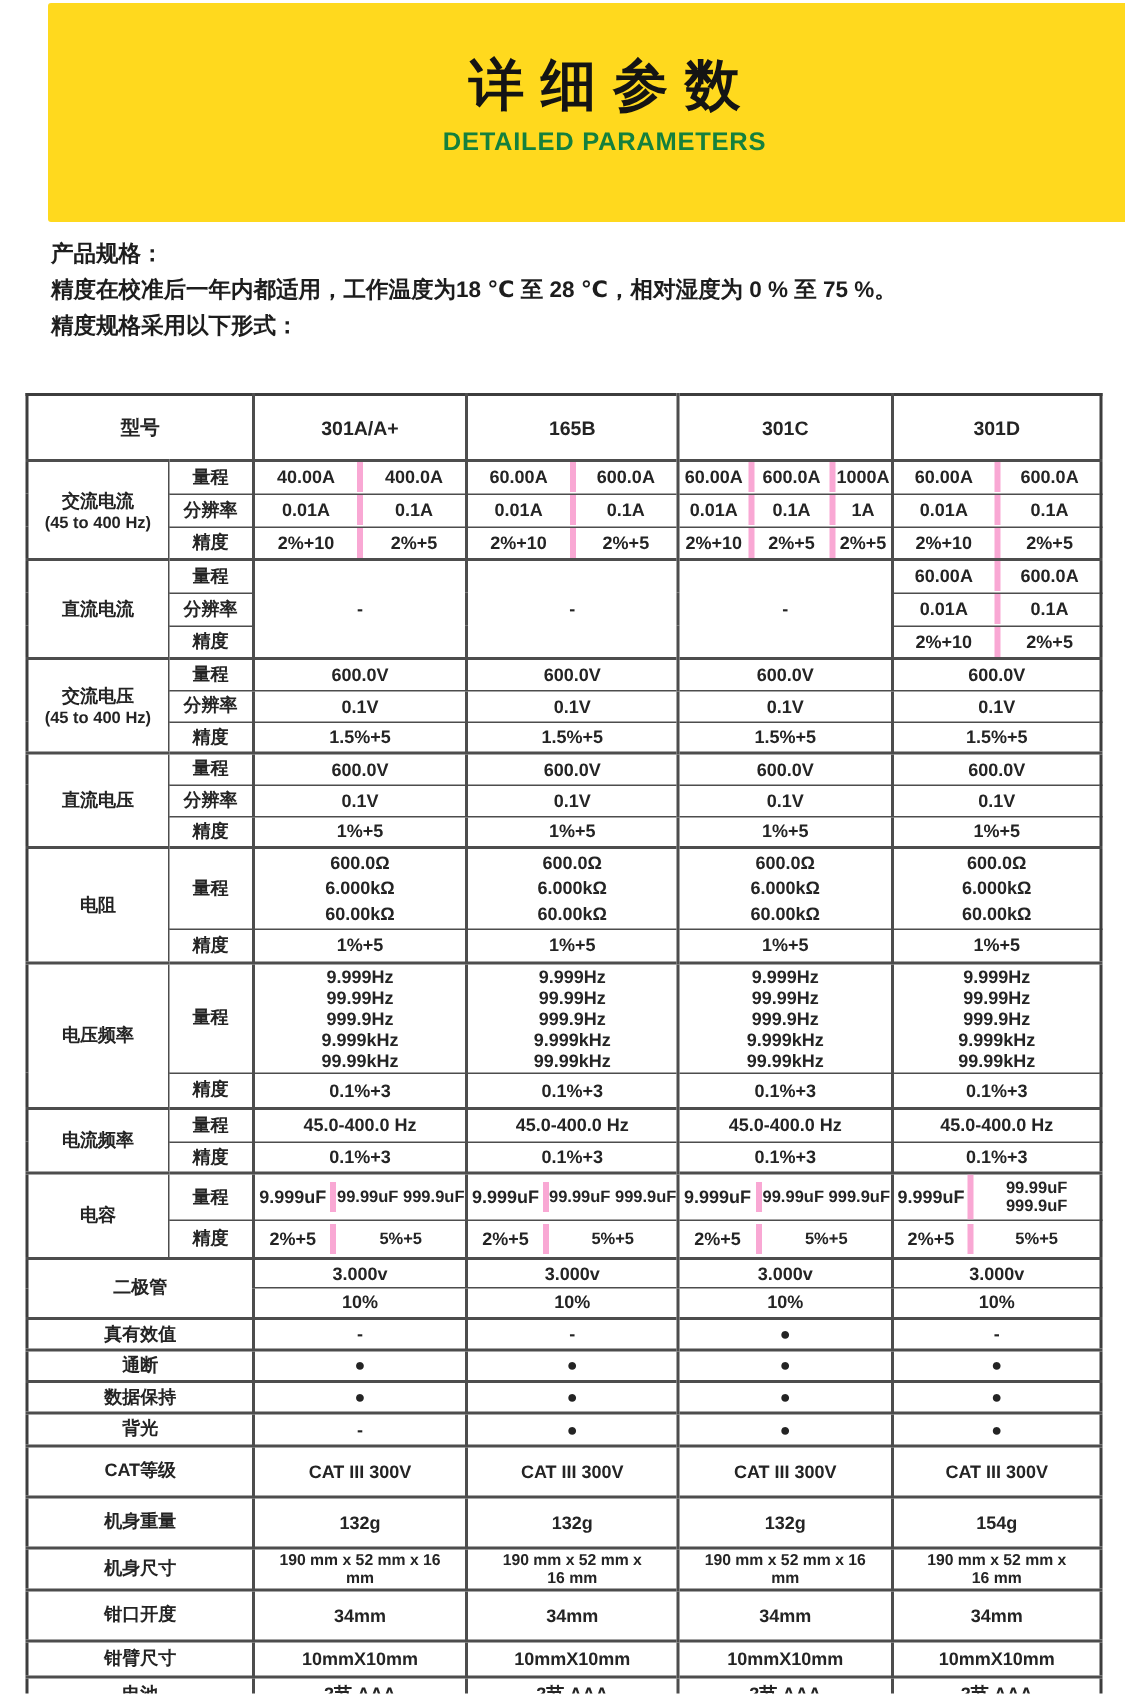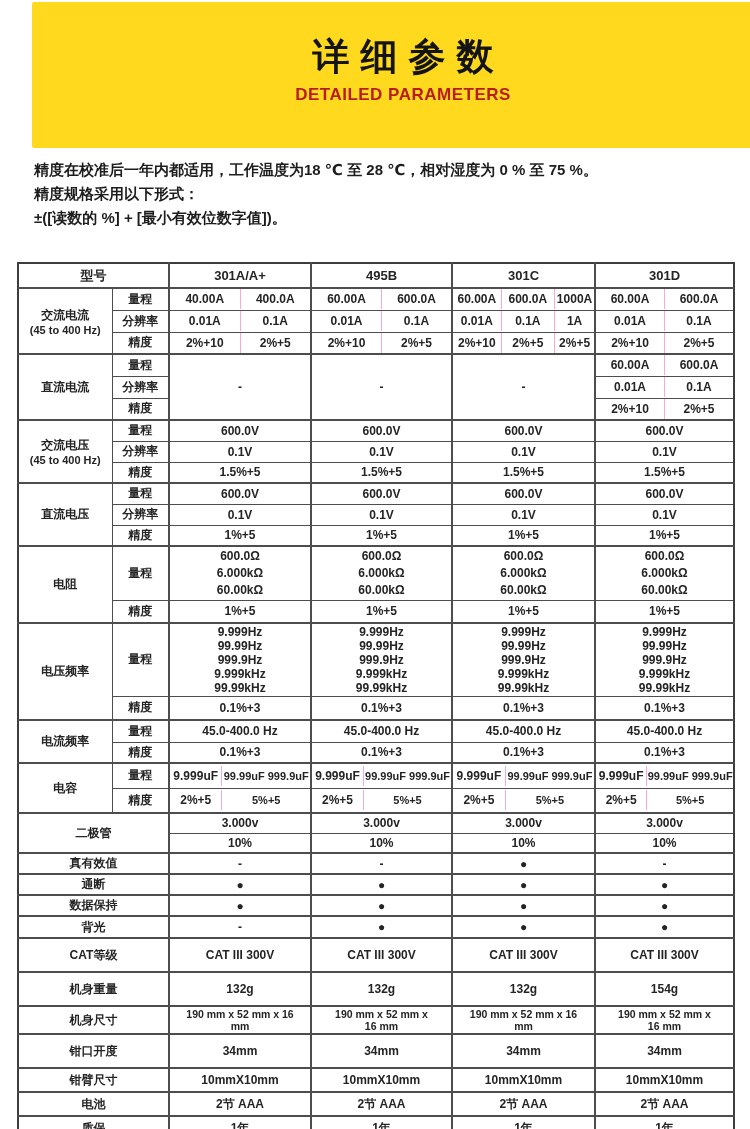--- a/index.html
+++ b/index.html
@@ -12,87 +12,87 @@
   .banner {
     position:absolute; left:4px; top:2px; width:742px; height:146px;
     background:#FFD91E; border-radius:2px;
     display:flex; flex-direction:column; align-items:center; justify-content:center;margin-left:28px;
   }
   .banner-title {
     font-size:37px; font-weight:bold; color:#141414; letter-spacing:11px;
     padding-left:11px; line-height:1.1; transform:translateY(-4px);
   }
   .banner-sub {
-    font-size:17px; font-weight:bold; color:#b91c1c; letter-spacing:0.5px;
+    font-size:17px; font-weight:bold; color:#15803d; letter-spacing:0.5px;
     margin-top:8px; transform:translateY(-4px);
   }
   
   .intro { position:absolute; left:34px; top:158px; width:700px;
     font-size:15px; line-height:24px; font-weight:600; color:#1d1d1d; }
   .intro div { white-space:nowrap; }
   
   table.spec {
     position:absolute; left:17px; top:262px; width:716px;
     border-collapse:collapse; table-layout:fixed;
     border:2px solid #3d3d3d; color:#242424;
   }
   td {
     border:1px solid #4d4d4d; text-align:center; vertical-align:middle;
     font-size:12px; font-weight:600; padding:1px 1px; overflow:hidden;
   }
   td.v { border-left-width:2px; }          
   tr.sec td { border-top-width:2px; }       
   tr.hdr td { font-size:13px; }
-  tr.h36{height:25px} tr.h25{height:25px} tr.h24{height:24px} tr.h23{height:34px}
+  tr.h36{height:44px} tr.h25{height:25px} tr.h24{height:24px} tr.h23{height:34px}
   tr.h22{height:22px} tr.h21{height:21px} tr.h20{height:20px}
   tr.h54{height:54px} tr.h71{height:71px}
   td.cat .sm { font-size:11px; font-weight:600; }
   td.ml  { white-space:pre-line; line-height:17px; }
   td.ml5 { white-space:pre-line; line-height:14px; }
   td.p0  { padding:0; height:100%; }
   .split { display:flex; width:100%; height:100%; align-items:stretch; }
   .split > span {
     flex:1; display:flex; align-items:center; justify-content:center;
     min-height:20px; padding:3px 0;
   }
-  .split > span + span { border-left:1px solid #f9a8d4; }
+  .split > span + span { border-left:4px solid #f9a8d4; }
   .split > span.w49{flex:49} .split > span.w54{flex:54} .split > span.w40{flex:40}
   .split > span.cw1{flex:37} .split > span.cw2{flex:63; font-size:11px;}
   td.dimv { font-size:10.5px; padding:1px 16px; }
   td.dotc { font-size:12px; }
 </style>
 </head>
 <body>
 
 <div class="banner" style="background: rgb(255, 217, 30);">
   <div class="banner-title">详细参数</div>
   <div class="banner-sub">DETAILED PARAMETERS</div>
 </div>
 
 <div class="intro">
+  <div>产品规格：</div>
   <div>精度在校准后一年内都适用，工作温度为18 ℃ 至 28 ℃，相对湿度为 0 % 至 75 %。</div>
   <div>精度规格采用以下形式：</div>
-  <div>±([读数的 %] + [最小有效位数字值])。</div>
 </div>
 
 <table class="spec">
 <colgroup>
       <col style="width:94px">
       <col style="width:57px">
       <col style="width:142px">
       <col style="width:141px">
       <col style="width:143px">
       <col style="width:139px">
     </colgroup>
 <tbody>
 
   <tr class="hdr h36">
     <td colspan="2">型号</td>
     <td class="v">301A/A+</td>
-    <td class="v">495B</td>
+    <td class="v">165B</td>
     <td class="v">301C</td>
     <td class="v">301D</td>
   </tr>
 
   <tr class="sec h22">
     <td class="cat" rowspan="3">
           <div>交流电流</div>
           <div class="sm">(45 to 400 Hz)</div>
         </td>
     <td class="sub">量程</td>

